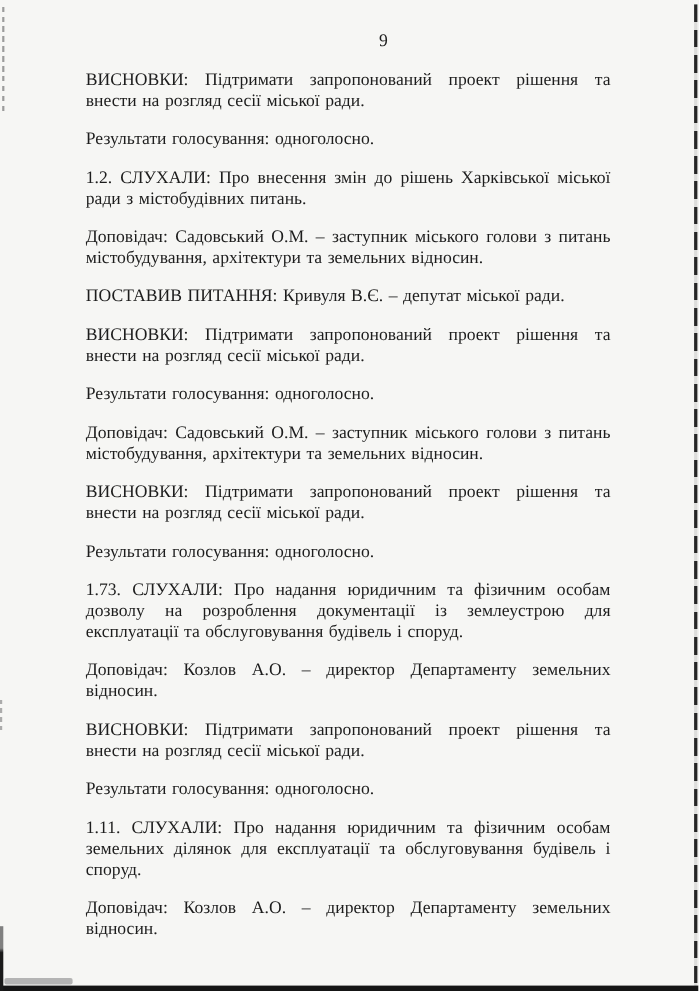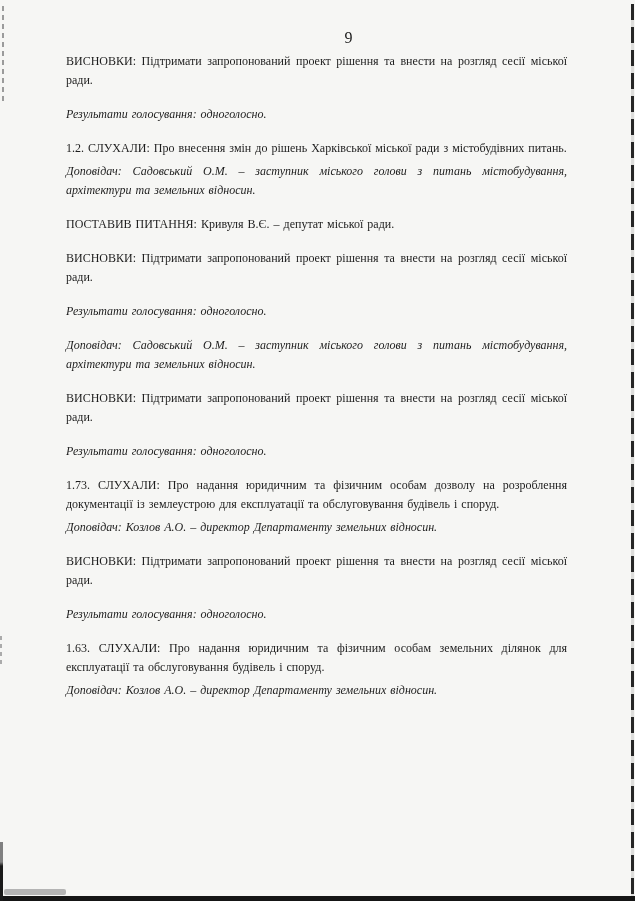--- a/index.html
+++ b/index.html
@@ -28,27 +28,27 @@
   }
   .page-number {
     font-size: 16px;
     line-height: 19px;
     text-align: center;
     transform: translateX(32px);
     margin-bottom: 5px;
   }
   .block { margin: 0 0 15px 0; }
   .para {
-    margin: 4px;
-    font-size: 12px;
+    margin: 16px;
+    font-size: 16px;
     line-height: 19px;
     text-align: justify;
     word-spacing: 1px;
   }
-  .italic { font-style: italic; }
+  .italic { }
   
   .edge-right {
     position: absolute;
     top: 4px; bottom: 0; right: 1px; width: 3px;
     background: repeating-linear-gradient(180deg,
       #262626 0px, #262626 16px,
       rgba(38,38,38,0.12) 16px, rgba(38,38,38,0.12) 23px);
   }
   .edge-bottom {
     position: absolute;
@@ -132,21 +132,21 @@
 
     <div class="block">
       <p class="para">ВИСНОВКИ: Підтримати запропонований проект рішення та внести на розгляд сесії міської ради.</p>
     </div>
 
     <div class="block">
       <p class="para italic">Результати голосування: одноголосно.</p>
     </div>
 
     <div class="block">
-      <p class="para">1.63. СЛУХАЛИ: Про надання юридичним та фізичним особам земельних ділянок для експлуатації та обслуговування будівель і споруд.</p>
+      <p class="para">1.11. СЛУХАЛИ: Про надання юридичним та фізичним особам земельних ділянок для експлуатації та обслуговування будівель і споруд.</p>
       <p class="para italic">Доповідач: Козлов А.О. – директор Департаменту земельних відносин.</p>
     </div>
 
 
   </div>
 
   <div class="edge-right"></div>
   <div class="edge-bottom"></div>
   <div class="edge-left-top"></div>
   <div class="edge-left-mid"></div>

